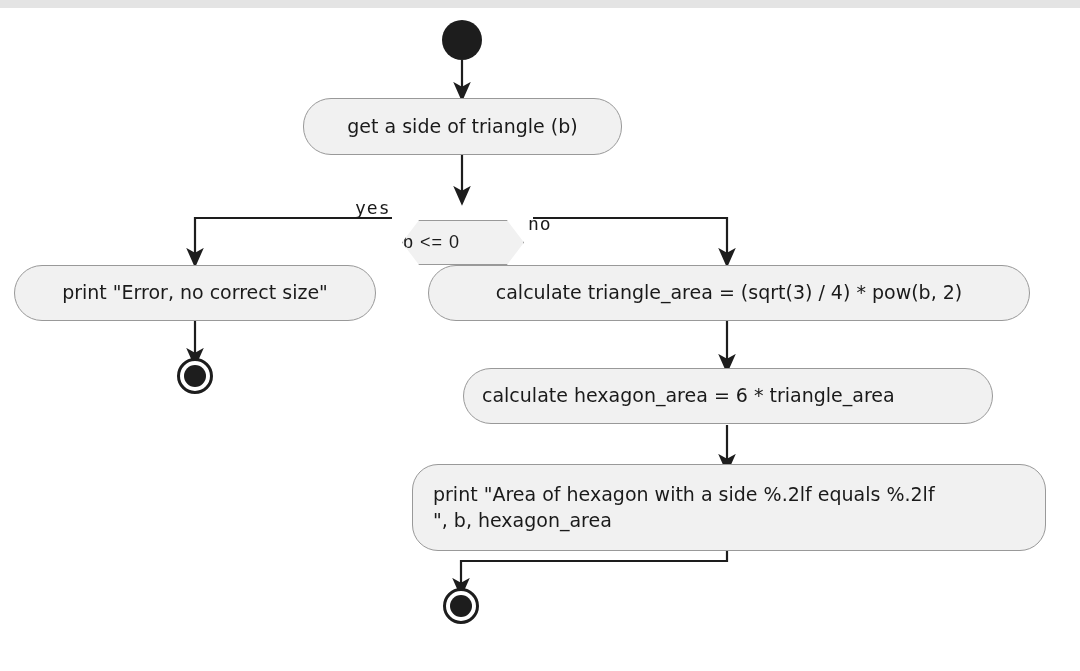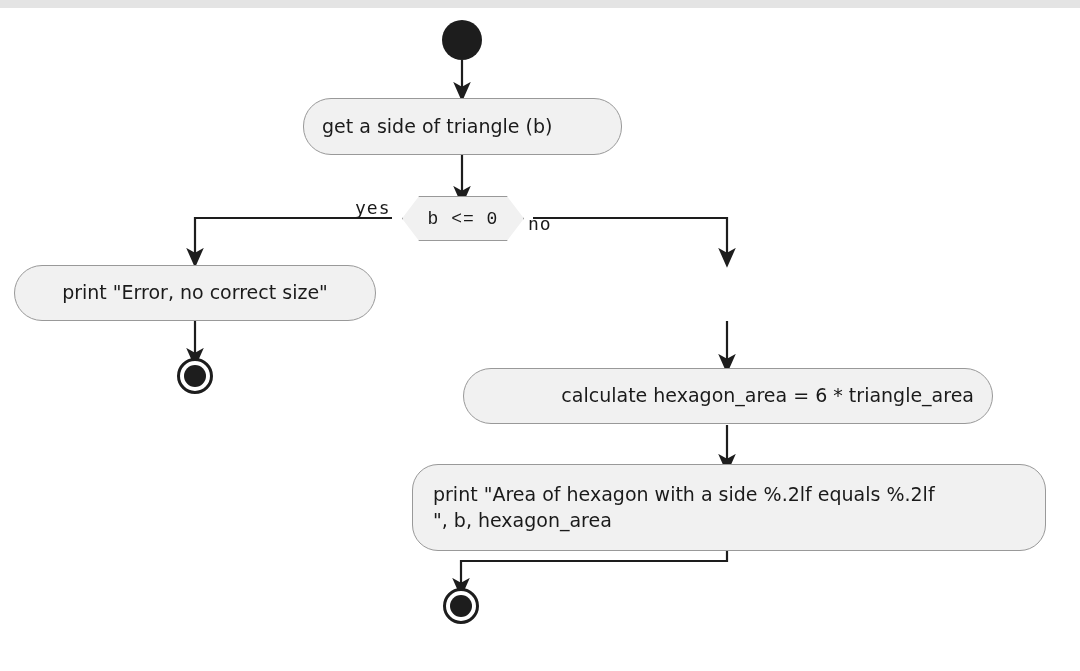--- a/index.html
+++ b/index.html
@@ -51,26 +51,27 @@
     width: 100%;
     text-align: left;
   }
   .decision {
     position: absolute;
     box-sizing: border-box;
     background: #f1f1f1;
     border: 1px solid #999999;
     display: flex;
     align-items: center;
-    justify-content: center;
-    font-family: Liberation Mono, monospace;
+    justify-content: flex-start;
+    font-family: Liberation Sans, sans-serif;
     font-size: 18px;
     letter-spacing: 1px;
     color: #1a1a1a;
     clip-path: polygon(14% 0%, 86% 0%, 100% 50%, 86% 100%, 14% 100%, 0% 50%);
+    margin-top: 24px;
   }
   .branch-label {
     position: absolute;
     font-family: "DejaVu Sans Mono", monospace;
     font-size: 18px;
     letter-spacing: 1px;
     color: #1a1a1a;
     white-space: nowrap;
   }
   .start-node {
@@ -127,40 +128,43 @@
 
       <line x1="727" y1="425" x2="727" y2="464" marker-end="url(#arrow)"></line>
 
       <path d="M 727 551 L 727 561 L 461 561 L 461 588" marker-end="url(#arrow)"></path>
     </g>
   </svg>
 
   <div class="start-node" style="left:442px; top:20px; width:40px; height:40px;"></div>
 
   <div class="node" style="left:303px; top:98px; width:319px; height:57px;">
-    <span class="node-label" style="">get a side of triangle (b)</span>
+    <span class="node-label" style="text-align:center;">get a side of triangle (b)</span>
   </div>
 
   <div class="decision" style="left:402px; top:196px; width:122px; height:45px;">
     <span>b  &lt;=  0</span>
   </div>
 
   <div class="branch-label" style="left:355px; top:197px;">yes</div>
 
   <div class="branch-label" style="left:528px; top:213px;">no</div>
 
   <div class="node" style="left:14px; top:265px; width:362px; height:56px;">
     <span class="node-label" style="text-align:center;">print "Error, no correct size"</span>
   </div>
 
   <div class="end-node" style="left:177px; top:358px; width:36px; height:36px;"></div>
 
+  <div class="node" style="left:428px; top:265px; width:602px; height:56px;">
+    <span class="node-label" style="text-align:center;">calculate triangle_area = (sqrt(3) / 4) * pow(b, 2)</span>
+  </div>
 
   <div class="node" style="left:463px; top:368px; width:530px; height:56px;">
-    <span class="node-label" style="text-align:right;">calculate hexagon_area = 6 * triangle_area</span>
+    <span class="node-label" style="text-align:left;">calculate hexagon_area = 6 * triangle_area</span>
   </div>
 
   <div class="node" style="left:412px; top:464px; width:634px; height:87px; border-radius:26px; padding:0 20px;">
     <span class="node-label">print "Area of hexagon with a side %.2lf equals %.2lf
 ", b, hexagon_area</span>
   </div>
 
   <div class="end-node" style="left:443px; top:588px; width:36px; height:36px;"></div>
 
 </div>

